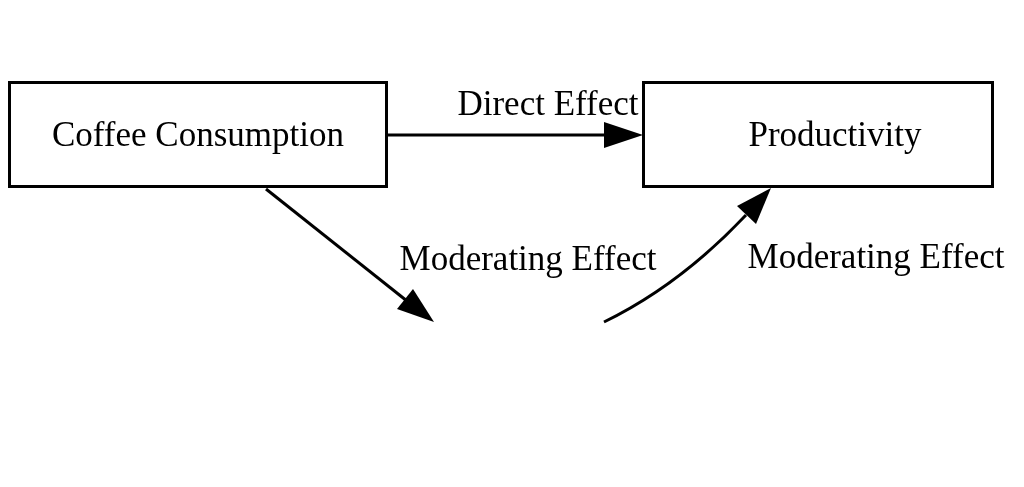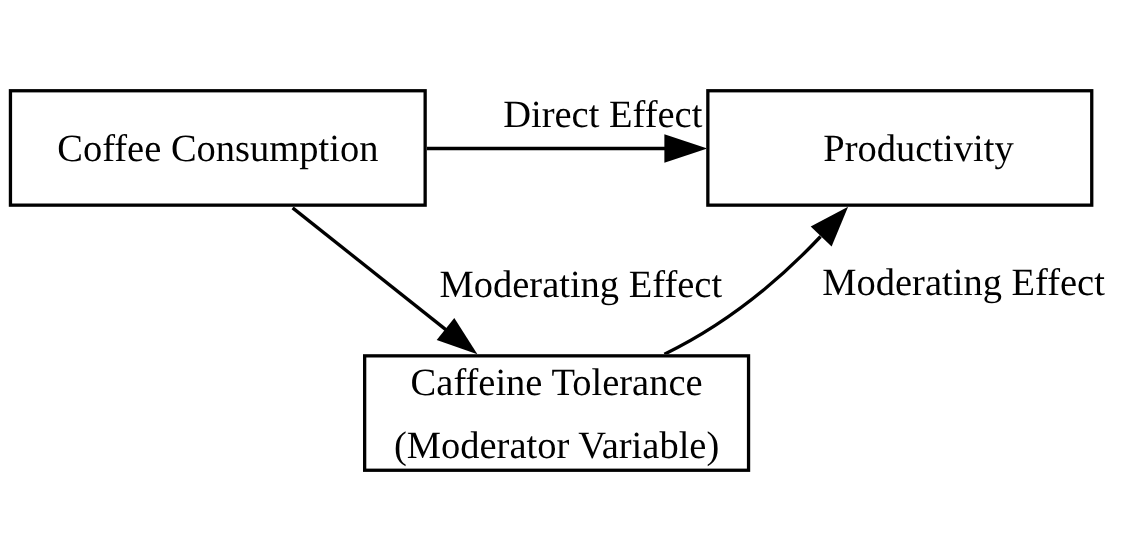--- a/index.html
+++ b/index.html
@@ -70,24 +70,20 @@
   </svg>
 
   <div class="node node-independent">
     <span>Coffee Consumption</span>
   </div>
 
   <div class="node node-dependent">
     <span>Productivity</span>
   </div>
 
-  <div class="node node-moderator">
-    <span>Caffeine Tolerance</span>
-    <span>(Moderator Variable)</span>
-  </div>
 
   <div class="edge-label label-direct">Direct Effect</div>
 
   <div class="edge-label label-mod-a">Moderating Effect</div>
 
   <div class="edge-label label-mod-b">Moderating Effect</div>
 
 </div>
 
 </body></html>

